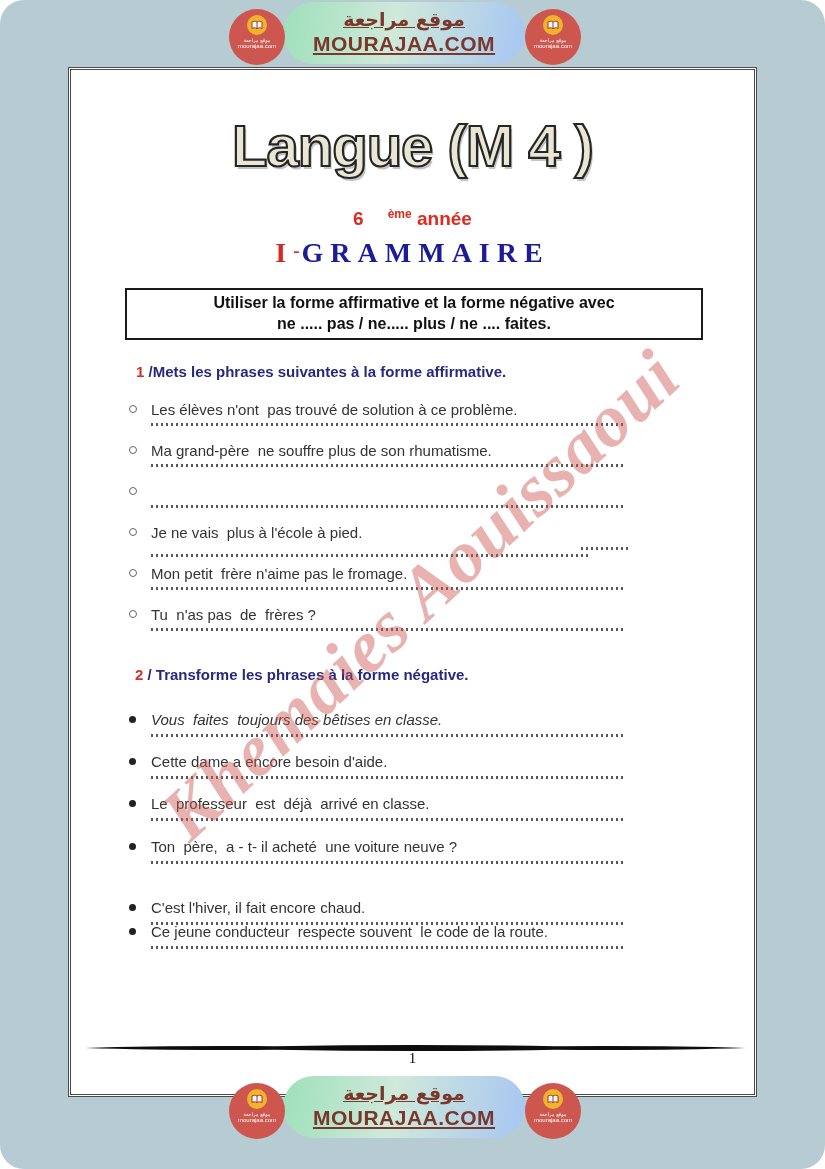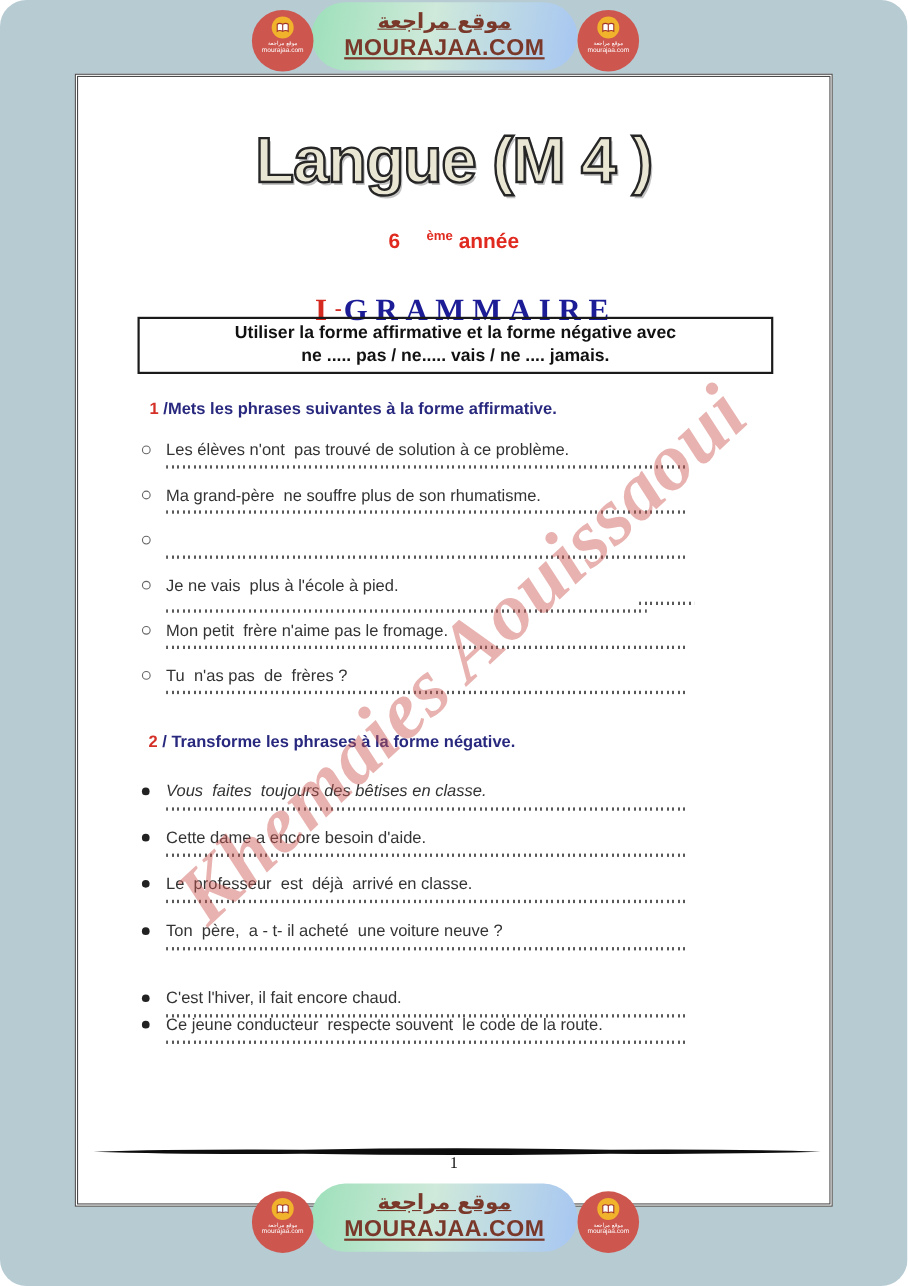--- a/index.html
+++ b/index.html
@@ -26,23 +26,23 @@
   
   .page { position:absolute; left:68px; top:67px; width:689px; height:1030px; background:#ffffff;
           border:3px double #4a4a4a; z-index:1; }
 
   .main-title { position:absolute; top:40px; left:0; width:100%; text-align:center;
                 font-size:58px; font-weight:bold; letter-spacing:-1px; line-height:1.25;
                 color:#eae6d4; -webkit-text-stroke:2.2px #262626; text-shadow:2px 3px 0 rgba(40,40,40,.28); }
   .grade { position:absolute; top:137px; left:0; width:100%; text-align:center;
            font-size:19px; font-weight:bold; color:#e02a1f; }
   .grade sup { font-size:12px;margin-left:24px; }
-  .section-line { position:absolute; top:167px; left:11px; width:100%; text-align:center;
+  .section-line { position:absolute; top:167px; left:0; width:100%; text-align:center;
                   font-family:"Liberation Serif", serif; font-weight:bold; font-size:28px;
-                  letter-spacing:7px; color:#1c1c96;margin-top:30px; }
+                  letter-spacing:7px; color:#1c1c96; }
   .section-line .roman { color:#d42a20; }
   .section-line .sep { color:#d42a20; font-size:19px; vertical-align:5px; letter-spacing:2px; }
 
   .instruction-box { position:absolute; top:218px; left:54px; width:578px; border:2px solid #1a1a1a;
                      text-align:center; font-weight:bold; font-size:16px; color:#111;
                      padding:2px 20px 4px; line-height:21px; }
 
   .ex-heading { position:absolute; font-size:15px; font-weight:bold; color:#28287e; }
   .ex-heading .num { color:#d43028; }
   .ex-heading .title { white-space:pre-wrap; }
@@ -108,21 +108,21 @@
   <div class="page">
 
     <div class="main-title">Langue (M 4 )</div>
 
     <div class="grade"><span>6</span><sup>ème</sup><span> année</span></div>
 
     <div class="section-line"><span class="roman">I</span><span class="sep">-</span><span>GRAMMAIRE</span></div>
 
     <div class="instruction-box">
       <div>Utiliser la forme affirmative et la forme négative avec</div>
-      <div>ne ..... pas / ne..... vais / ne .... jamais.</div>
+      <div>ne ..... pas / ne..... plus / ne .... faites.</div>
     </div>
 
     <div class="ex-heading ex1-heading"><span class="num">1</span><span class="title"> /Mets les phrases suivantes à la forme affirmative.</span></div>
 
     <div class="item ex1" style="top:331px">
       <span class="bullet bullet-o"></span>
       <span class="sentence">Les élèves n'ont  pas trouvé de solution à ce problème.</span>
       <div class="dots"></div>
     </div>
     <div class="item ex1" style="top:372px">

